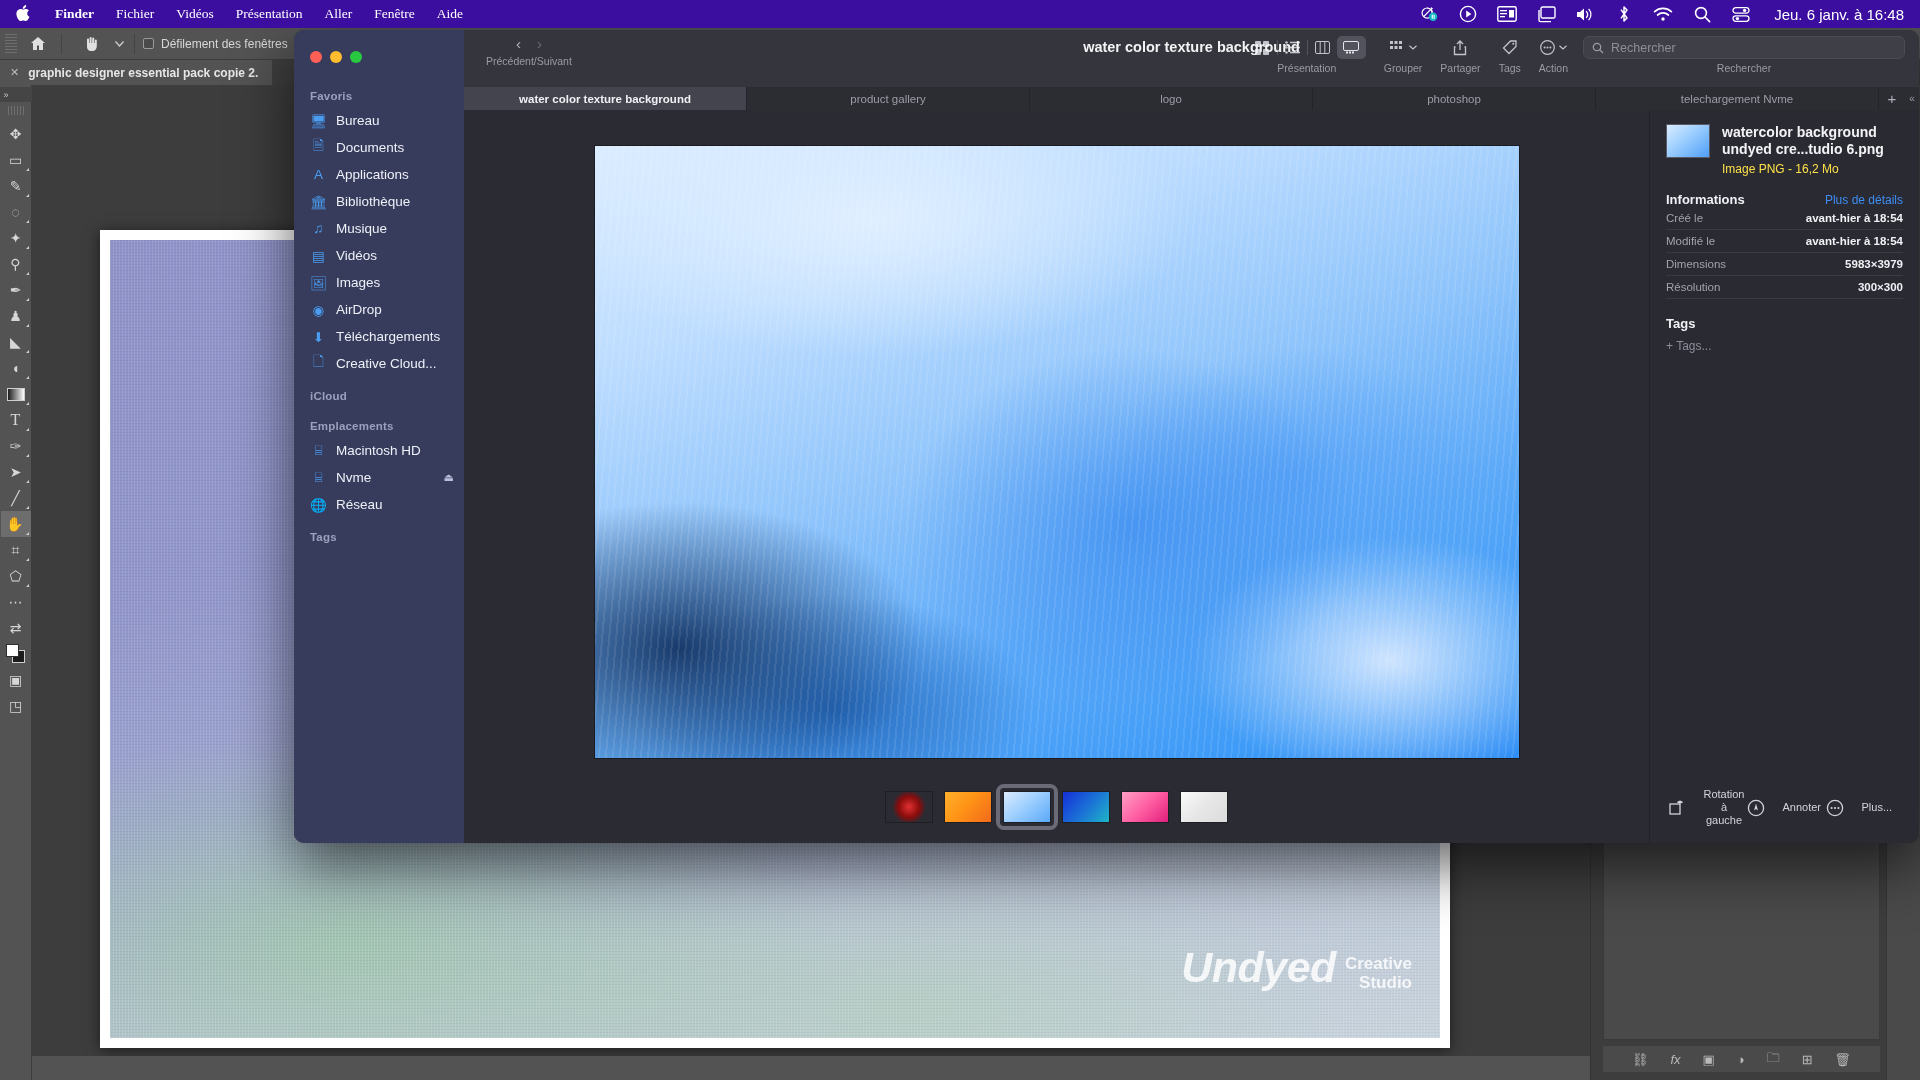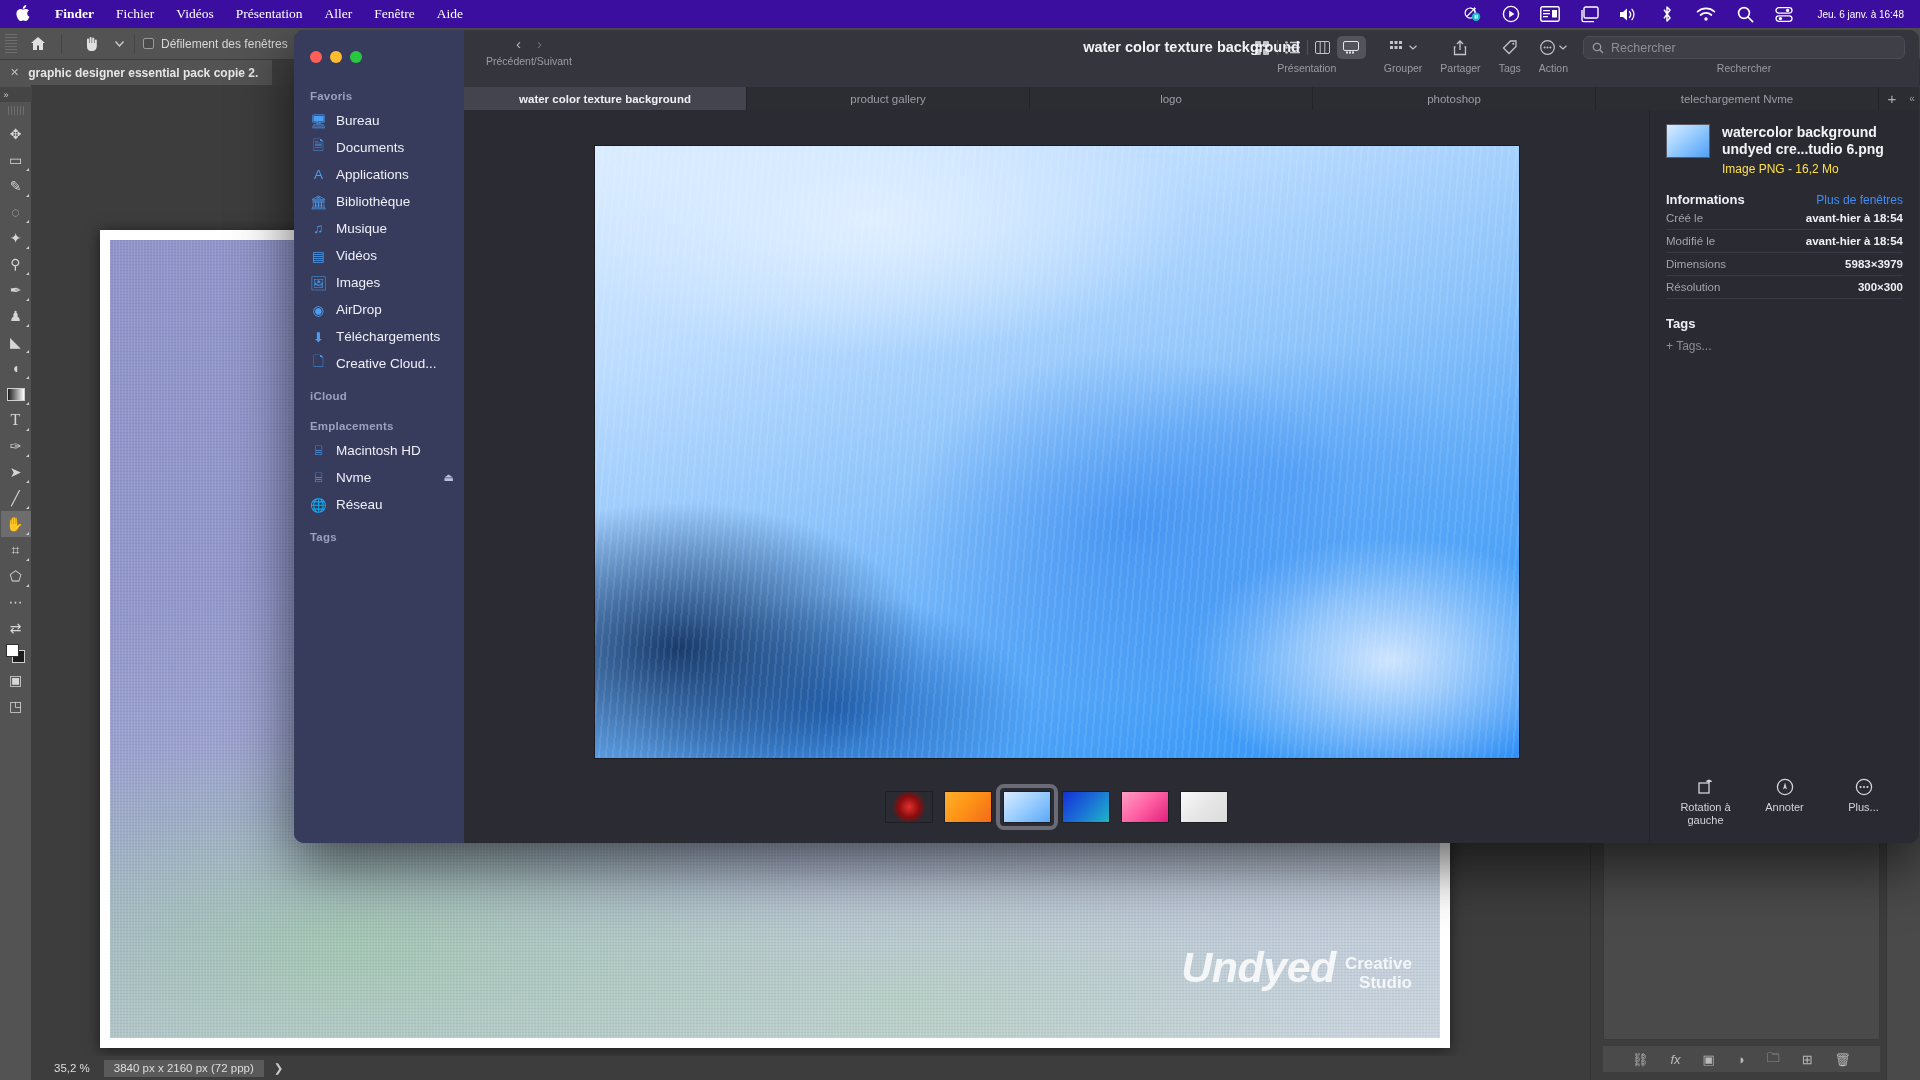--- a/index.html
+++ b/index.html
@@ -16,21 +16,21 @@
     background:#3b0ea0;
     display:flex; align-items:center; z-index:500;
     font-size:13.5px; color:#fff;
   }
   #menubar .apple{ padding:0 14px 0 16px; font-size:15px; line-height:1; }
   #menubar .mi{ padding:0 11px; white-space:nowrap;font-family:Liberation Serif, serif; }
   #menubar .mi.bold{ font-weight:bold; }
   #menubar .spacer{ flex:1; }
   #menubar .status{ display:flex; align-items:center; gap:19px; padding-right:16px; }
   #menubar .sicon{ display:flex; align-items:center; justify-content:center; width:20px; height:20px; }
-  #menubar .clock{ font-size:10px; white-space:nowrap; padding-left:4px; }
+  #menubar .clock{ font-size:15px; white-space:nowrap; padding-left:4px; }
 
   
   #ps{ position:absolute; left:0; top:28px; width:1920px; height:1052px; background:#535353; }
 
   #ps-optbar{
     position:absolute; left:0; top:0; width:1920px; height:32px;
     background:#535353; border-bottom:1px solid #3c3c3c;
     display:flex; align-items:center; font-size:12px; color:#d8d8d8;
   }
   .ps-grip{ width:12px; height:20px; margin-left:5px;
@@ -185,21 +185,21 @@
   .info-title-row{ display:flex; align-items:baseline; justify-content:space-between; margin-top:16px; }
   .info-title{ font-size:13px; font-weight:bold; color:#f0f0f4; }
   .info-link{ font-size:12px; color:#3f8df5; }
   .info-row{ display:flex; justify-content:space-between; gap:10px; font-size:11.5px;
     padding:5px 0 5px; border-bottom:1px solid #3a3a44; }
   .info-row .k{ color:#a2a2ad; }
   .info-row .v{ color:#f0f0f4; font-weight:bold; white-space:nowrap; }
   #tags-title{ font-size:13px; font-weight:bold; color:#f0f0f4; margin-top:17px; }
   #tags-add{ font-size:12px; color:#8d8d99; margin-top:8px; }
   #finfo-actions{ margin-top:auto; display:flex; justify-content:space-around; padding:0 0 16px; }
-  .act{ display:flex; flex-direction:column; align-items:center; gap:5px; width:76px; text-align:center; }
+  .act{ display:flex; flex-direction:row; align-items:center; gap:18px; width:76px; text-align:center; }
   .act .ai{ color:#d3d3da; height:18px; display:flex; align-items:center; }
   .act .al{ font-size:11px; color:#d3d3da; line-height:13px; }
 </style>
 </head>
 <body>
 
 <div id="ps">
 
   <div id="ps-optbar">
     <div class="ps-grip"></div>
@@ -276,25 +276,20 @@
           <span class="u">Undyed</span>
           <span class="cs">
             <span>Creative</span><br>
             <span>Studio</span>
           </span>
         </div>
       </div>
     </div>
   </div>
 
-  <div id="ps-status">
-    <span class="zoom">35,2 %</span>
-    <span class="dims">3840 px x 2160 px (72 ppp)</span>
-    <span class="arr">❯</span>
-  </div>
 
   <div id="ps-right">
     <div id="ps-panel"></div>
     <div id="ps-layerbtns">
       <span>⛓</span>
       <span style="font-style:italic;">fx</span>
       <span>▣</span>
       <span>◑</span>
       <span>🗀</span>
       <span>⊞</span>
@@ -522,21 +517,21 @@
       <div id="finfo">
         <div id="finfo-head">
           <div id="finfo-thumb"></div>
           <div>
             <div id="finfo-name">watercolor background undyed cre...tudio 6.png</div>
             <div id="finfo-kind">Image PNG - 16,2 Mo</div>
           </div>
         </div>
         <div class="info-title-row">
           <span class="info-title">Informations</span>
-          <span class="info-link">Plus de fenêtres</span>
+          <span class="info-link">Plus de détails</span>
         </div>
         <div id="info-rows">
             <div class="info-row">
               <span class="k">Créé le</span>
               <span class="v">avant-hier à 18:54</span>
             </div>
             <div class="info-row">
               <span class="k">Modifié le</span>
               <span class="v">avant-hier à 18:54</span>
             </div>

